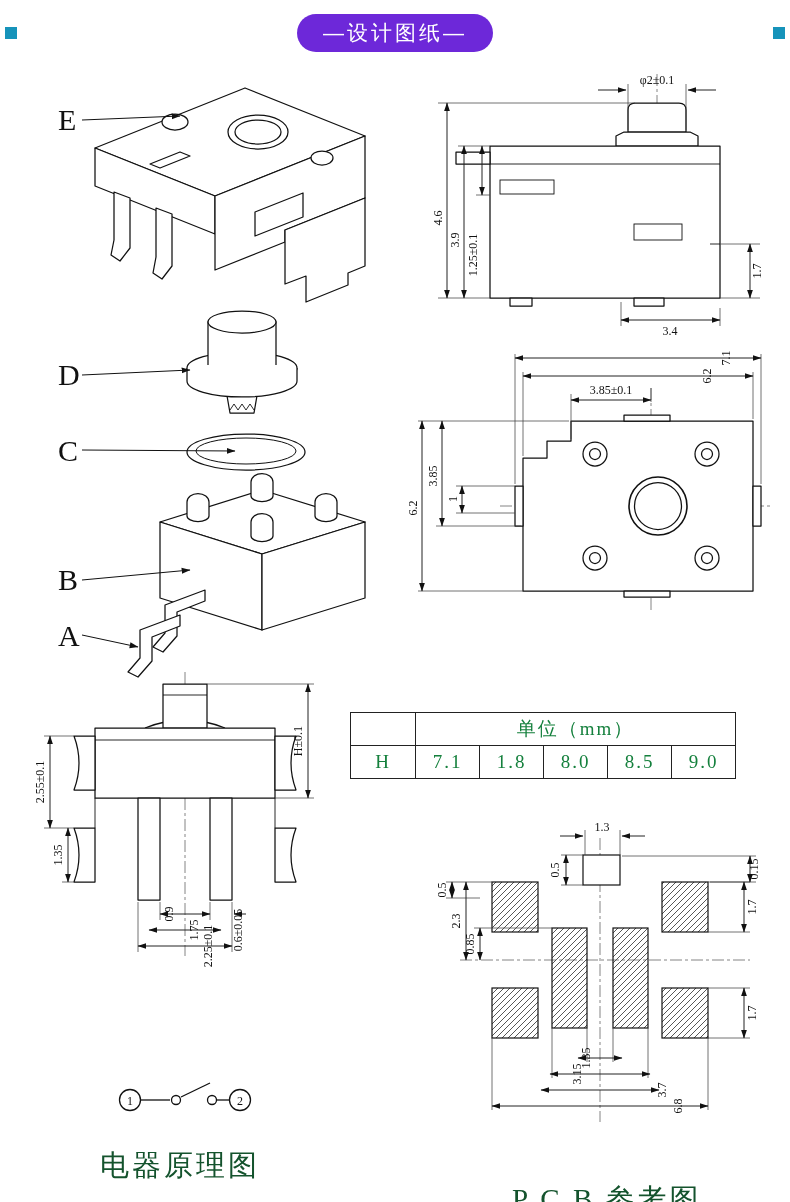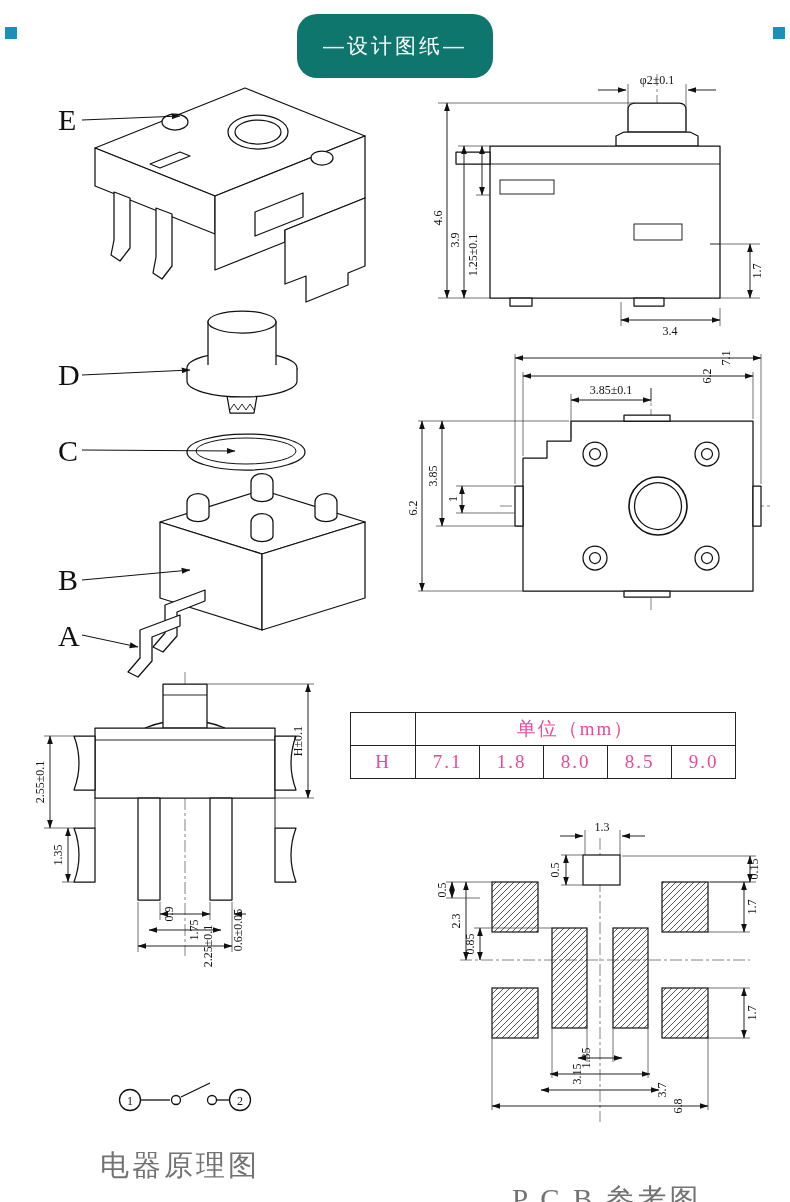--- a/index.html
+++ b/index.html
@@ -9,27 +9,27 @@
   svg{overflow:visible;}
   svg text{font-family:"Liberation Serif",serif;font-size:12px;fill:#111;}
   .plabel text{font-size:30px;}
   .pin{font-size:12px;text-anchor:middle;}
   .dim-h{text-anchor:middle;}
   .outline{fill:#fff;stroke:#111;stroke-width:1.25;stroke-linejoin:round;}
   .detail{fill:none;stroke:#111;stroke-width:0.9;}
   .ext line{stroke:#444;stroke-width:0.75;}
   .dim line{stroke:#222;stroke-width:1;}
   .cl{stroke:#666;stroke-width:0.8;stroke-dasharray:12 3 3 3;fill:none;}
-  .header-pill{left:50%;top:14px;transform:translateX(-50%);background:#0f766e;color:#fff;
-      font-size:21px;letter-spacing:3px;padding:18px 26px;border-radius:20px;white-space:nowrap;}
+  .header-pill{left:50%;top:14px;transform:translateX(-50%);background:#6d28d9;color:#fff;
+      font-size:21px;letter-spacing:3px;padding:5px 26px;border-radius:20px;white-space:nowrap;}
   .corner-sq{width:12px;height:12px;background:#1693ba;}
   .size-table{border-collapse:collapse;background:#fff;}
   .size-table td{border:1.5px solid #222;text-align:center;font-family:"Liberation Serif",serif;
-      font-size:19px;color:#ec4899;height:30px;letter-spacing:2px;}
-  .caption{font-family:"Liberation Serif",serif;font-size:29px;letter-spacing:3px;color:#737373;}
+      font-size:19px;color:#15803d;height:30px;letter-spacing:2px;}
+  .caption{font-family:"Liberation Serif",serif;font-size:29px;letter-spacing:3px;color:#14532d;}
 </style>
 </head>
 <body>
 
 <div class="header-pill abs">
   <span>—设计图纸—</span>
 </div>
 <div class="corner-sq abs" style="left:5px;top:27px"></div>
 <div class="corner-sq abs" style="right:5px;top:27px"></div>
 

